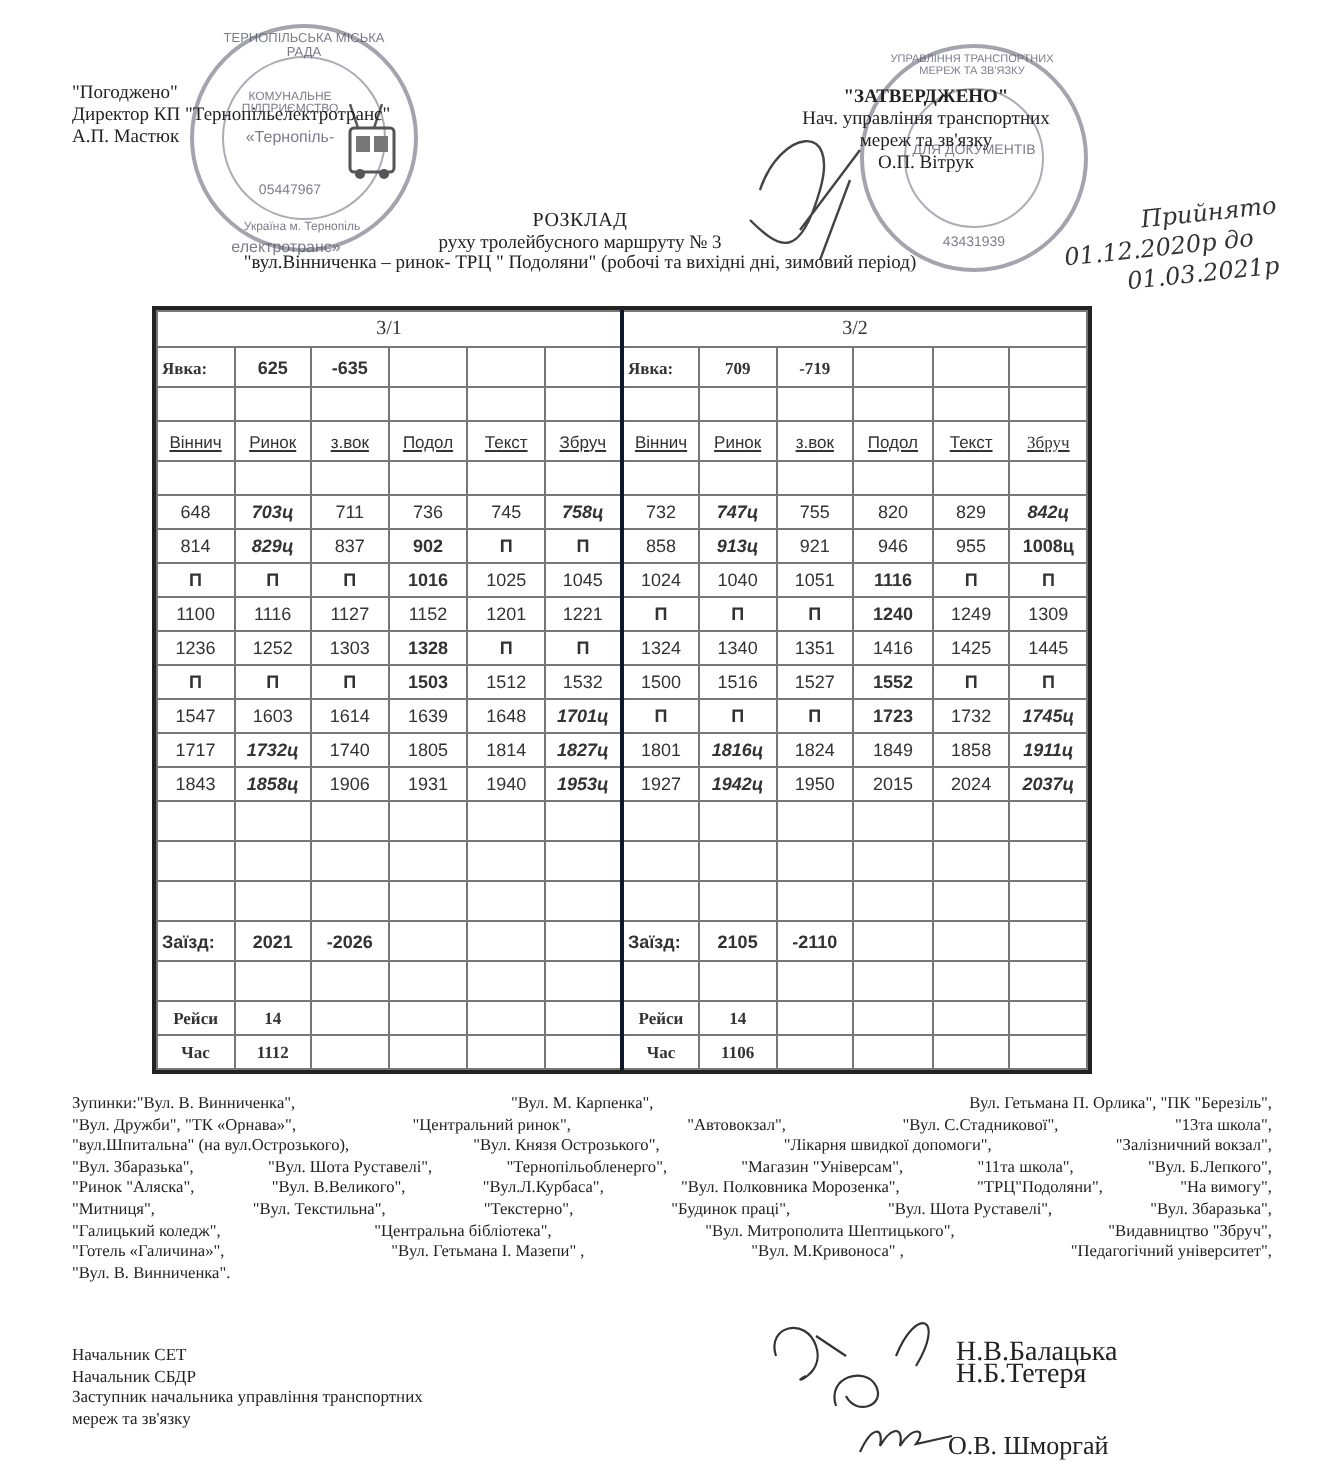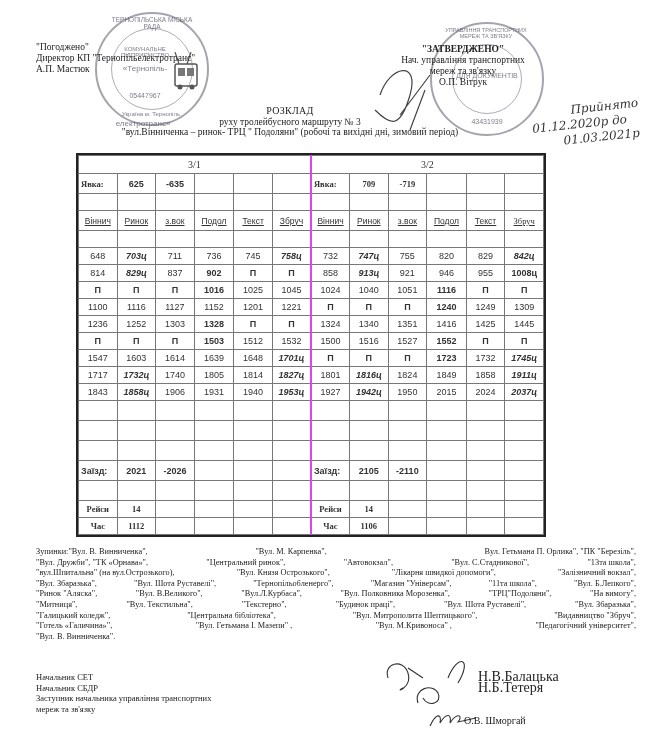--- a/index.html
+++ b/index.html
@@ -22,37 +22,37 @@
   #title-block .h { font-size:10px; letter-spacing:0.3px; }
 
   #handwritten { left:520px; top:108px; font-family:"DejaVu Serif", serif; font-style:italic;
                  color:#333; font-size:12px; line-height:15px; transform:rotate(-6deg); transform-origin:left top; }
 
   
   #schedule { left:76px; top:153px; width:470px; border:2px solid #222; box-sizing:border-box; }
   #schedule table { border-collapse:collapse; width:100%; table-layout:fixed; }
   #schedule td { border:1px solid #777; height:16px; padding:0; text-align:center; vertical-align:middle;
                  font-family:"Liberation Sans", sans-serif; font-size:9px; color:#333; white-space:nowrap; overflow:hidden; }
-  #schedule td.sep { border-right:2px solid #d946ef; }
+  #schedule td.sep { border-right:2px solid #0f172a; }
   #schedule td.hdr { font-family:"Liberation Serif", serif; font-size:10px; height:17px; }
   #schedule td.lbl { font-family:"Liberation Serif", serif; font-weight:bold; font-size:8.5px; text-align:left; padding-left:2px; }
   #schedule td.tall { height:19px; }
   #schedule td.b { font-weight:bold; }
   #schedule td.bi { font-weight:bold; font-style:italic;text-align:center; }
   #schedule td.colh { font-size:8.5px; height:19px;text-decoration:underline; }
   #schedule td.ser { font-family:"Liberation Serif", serif; font-weight:bold; font-size:8.5px; }
 
   
   #stops { left:36px; top:547px; width:600px; font-size:8.3px; line-height:10.6px; }
   #stops .row { display:flex; justify-content:space-between; white-space:nowrap; }
 
   
   #sig-titles { left:36px; top:672px; font-size:8.5px; line-height:10.5px; }
   #sig-names { left:478px; top:672px; font-size:14px; line-height:10.5px; }
-  #sig-name3 { left:464px; top:715px; font-size:10px; }
+  #sig-name3 { left:474px; top:715px; font-size:13px; }
   .scribble { position:absolute; }
 </style>
 </head>
 <body>
 
 <div class="stamp" style="left:95px;top:12px;width:110px;height:110px;">
   <div class="stamp-inner" style="left:14px;top:14px;width:80px;height:80px;"></div>
   <div class="stamp-text" style="left:10px;top:2px;width:90px;font-size:6.5px;">ТЕРНОПІЛЬСЬКА МІСЬКА РАДА</div>
   <div class="stamp-text" style="left:18px;top:32px;width:60px;font-size:6px;">КОМУНАЛЬНЕ ПІДПРИЄМСТВО</div>
   <div class="stamp-text" style="left:18px;top:50px;width:60px;font-size:8px;">«Тернопіль-</div>

